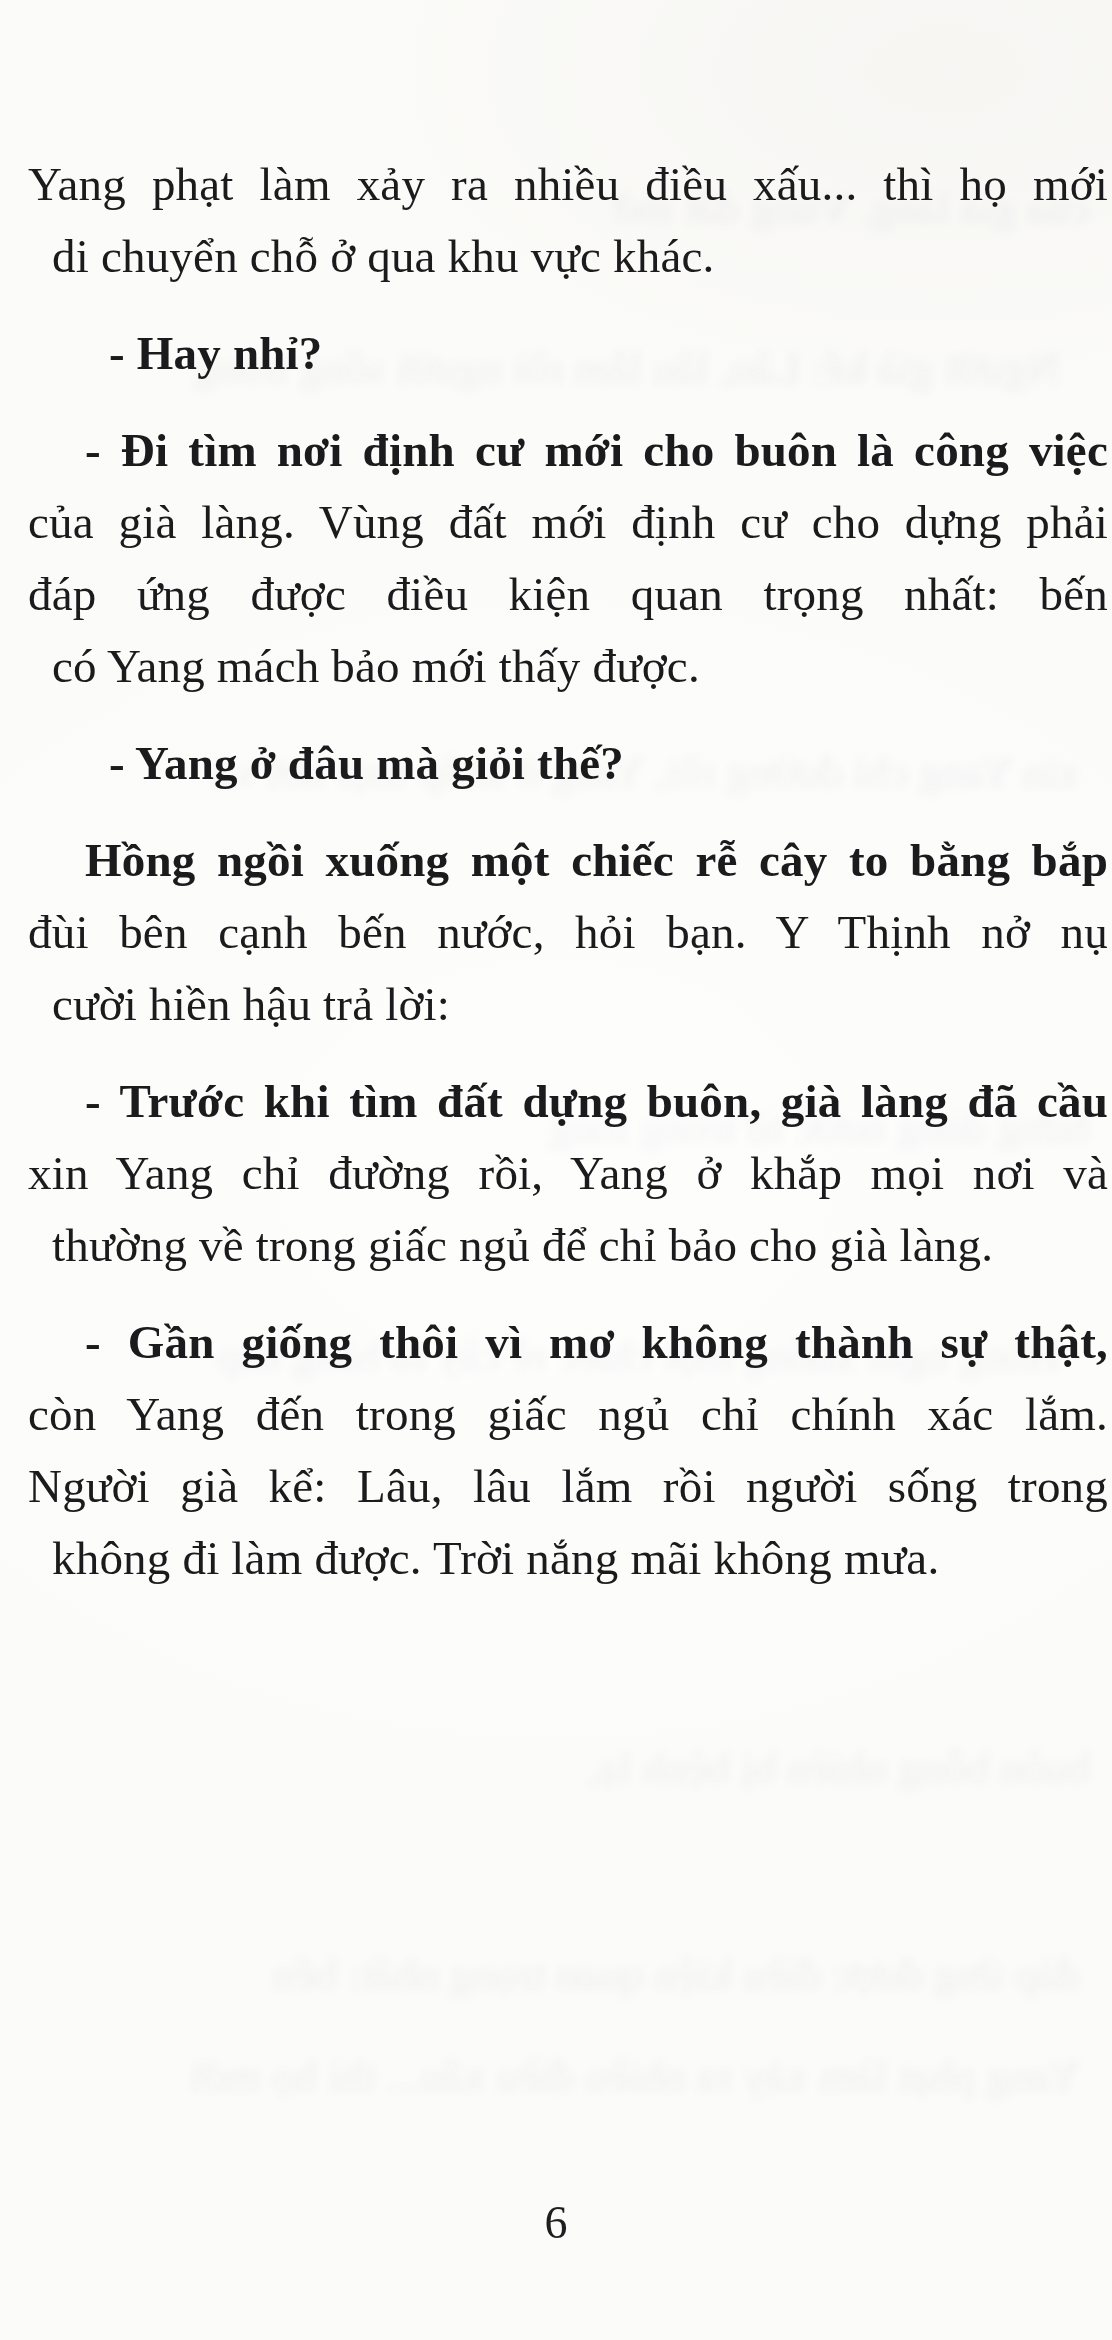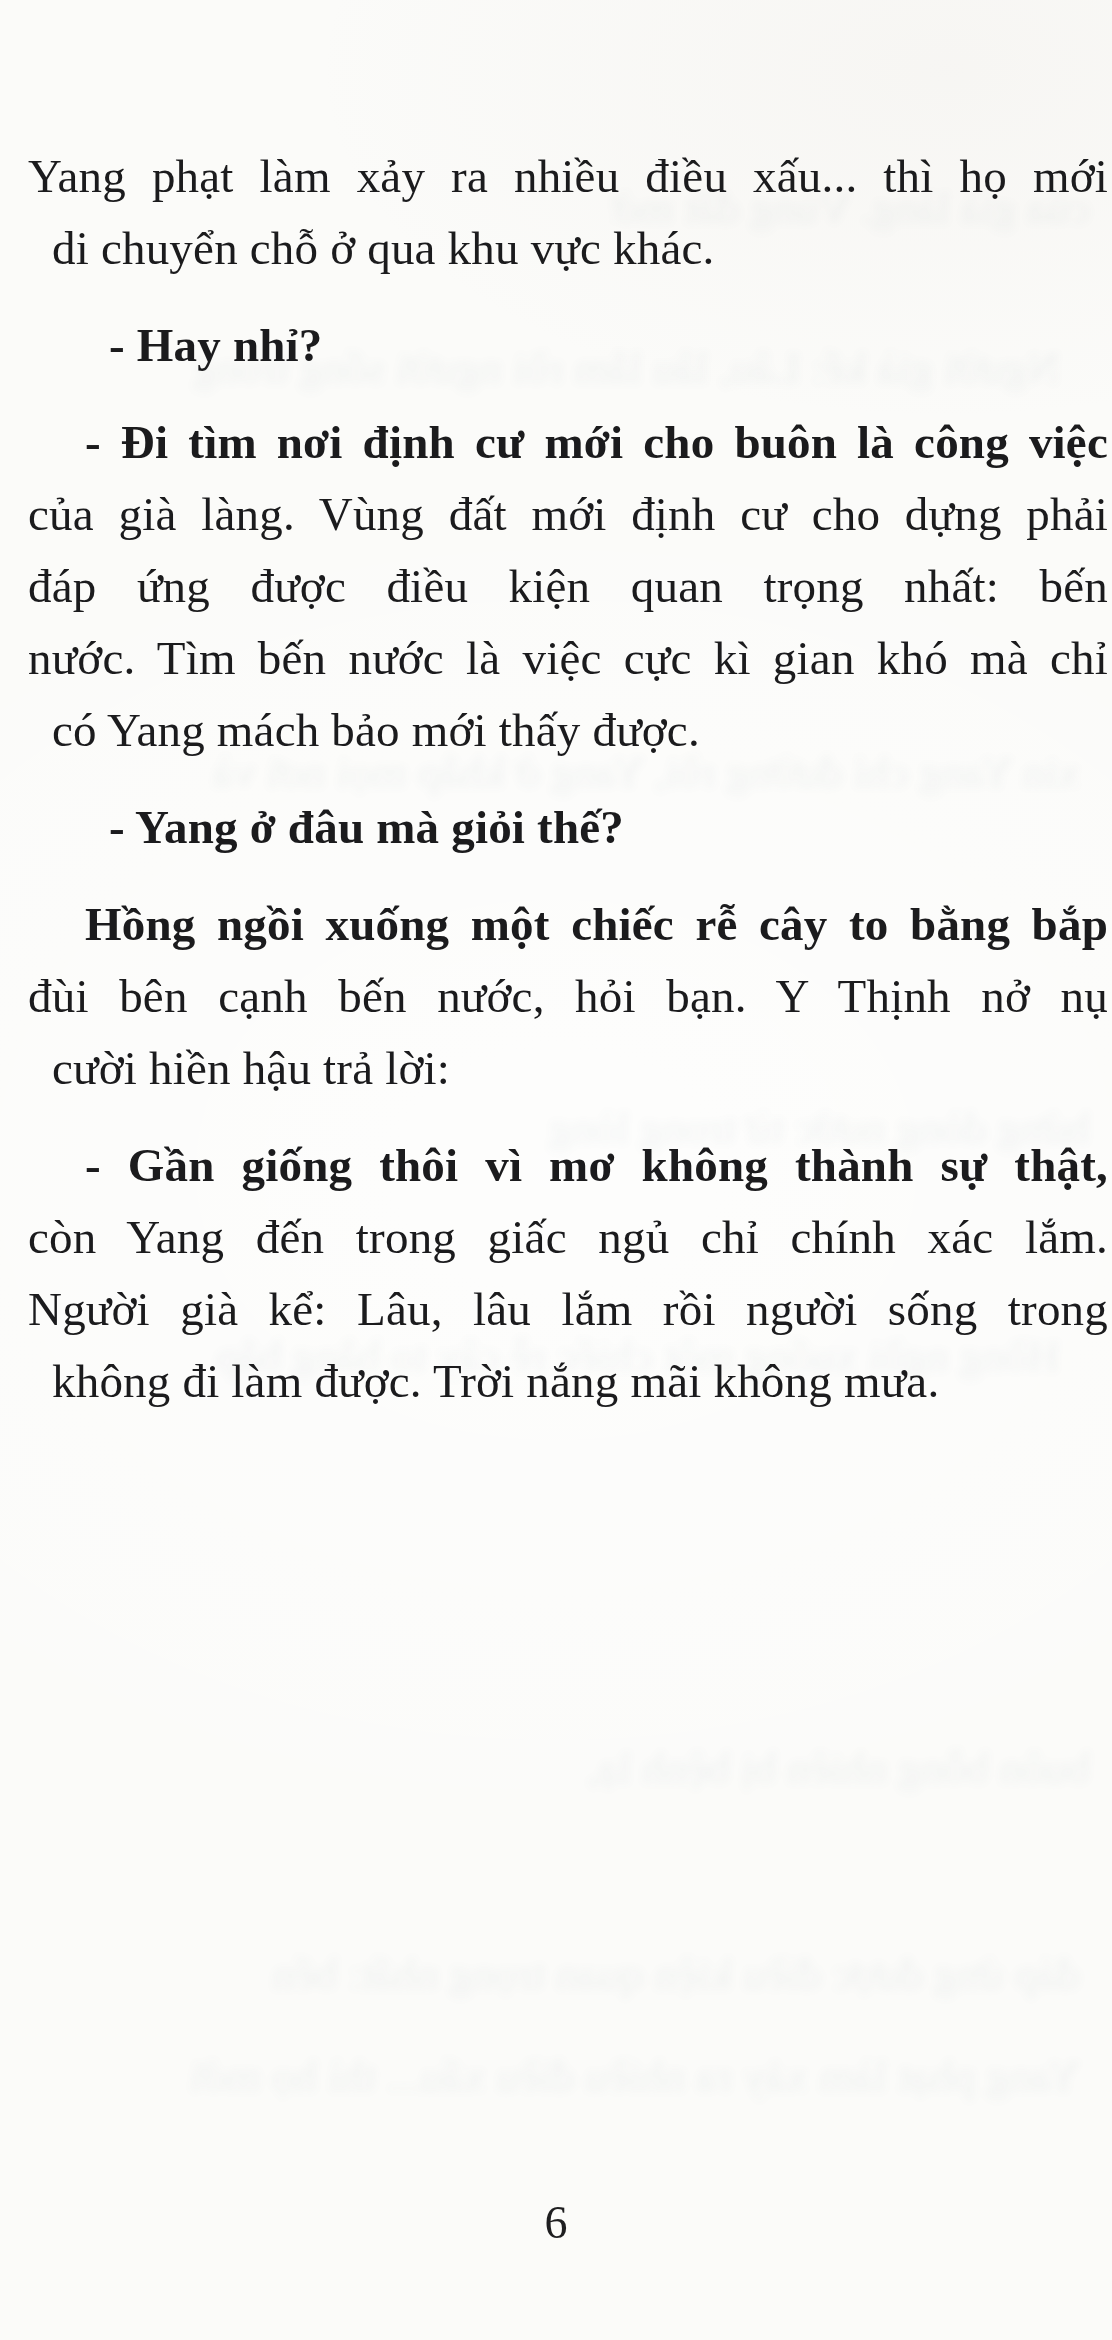--- a/index.html
+++ b/index.html
@@ -15,21 +15,21 @@
     font-family: "Liberation Serif", "DejaVu Serif", serif;
     color: #1b1b1d;
   }
   .page {
     position: relative;
     width: 1112px;
     height: 2340px;
   }
   .text-block {
     position: absolute;
-    top: 140px;
+    top: 148px;
     left: 0;
     width: 1112px;
     padding: 0 4px 0 28px;
     box-sizing: border-box;
   }
   .para { margin: 0; padding: 0; }
   .para + .para { margin-top: 25px; }
   .line {
     font-size: 47px;
     line-height: 72px;
@@ -83,30 +83,34 @@
         <div class="line">Yang phạt làm xảy ra nhiều điều xấu... thì họ mới</div>
         <div class="line last">di chuyển chỗ ở qua khu vực khác.</div>
       </div>
       <div class="para indent">
         <div class="line last">- Hay nhỉ?</div>
       </div>
       <div class="para indent">
         <div class="line">- Đi tìm nơi định cư mới cho buôn là công việc</div>
         <div class="line">của già làng. Vùng đất mới định cư cho dựng phải</div>
         <div class="line">đáp ứng được điều kiện quan trọng nhất: bến</div>
-        <div class="line">nước. Tìm bến nước là việc cực kì gian khó mà chỉ</div>
         <div class="line last">có Yang mách bảo mới thấy được.</div>
       </div>
       <div class="para indent">
         <div class="line last">- Yang ở đâu mà giỏi thế?</div>
       </div>
       <div class="para indent">
         <div class="line">Hồng ngồi xuống một chiếc rễ cây to bằng bắp</div>
         <div class="line">đùi bên cạnh bến nước, hỏi bạn. Y Thịnh nở nụ</div>
         <div class="line last">cười hiền hậu trả lời:</div>
+      </div>
+      <div class="para indent">
+        <div class="line">- Trước khi tìm đất dựng buôn, già làng đã cầu</div>
+        <div class="line">xin Yang chỉ đường rồi, Yang ở khắp mọi nơi và</div>
+        <div class="line last">thường về trong giấc ngủ để chỉ bảo cho già làng.</div>
       </div>
       <div class="para indent">
         <div class="line">- Gần giống thôi vì mơ không thành sự thật,</div>
         <div class="line">còn Yang đến trong giấc ngủ chỉ chính xác lắm.</div>
         <div class="line">Người già kể: Lâu, lâu lắm rồi người sống trong</div>
         <div class="line last">không đi làm được. Trời nắng mãi không mưa.</div>
       </div>
     </div>
   <div class="page-number">6</div>
 </div>

